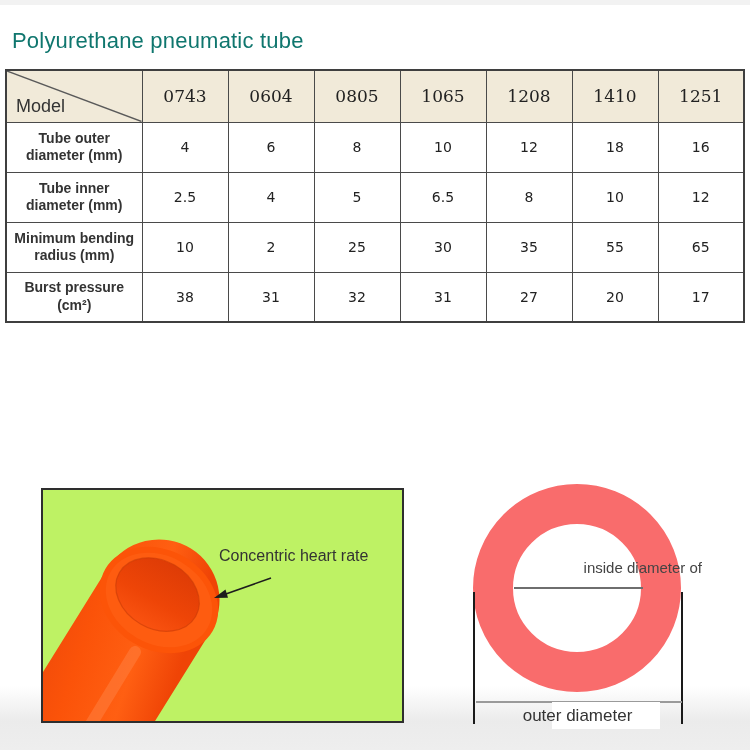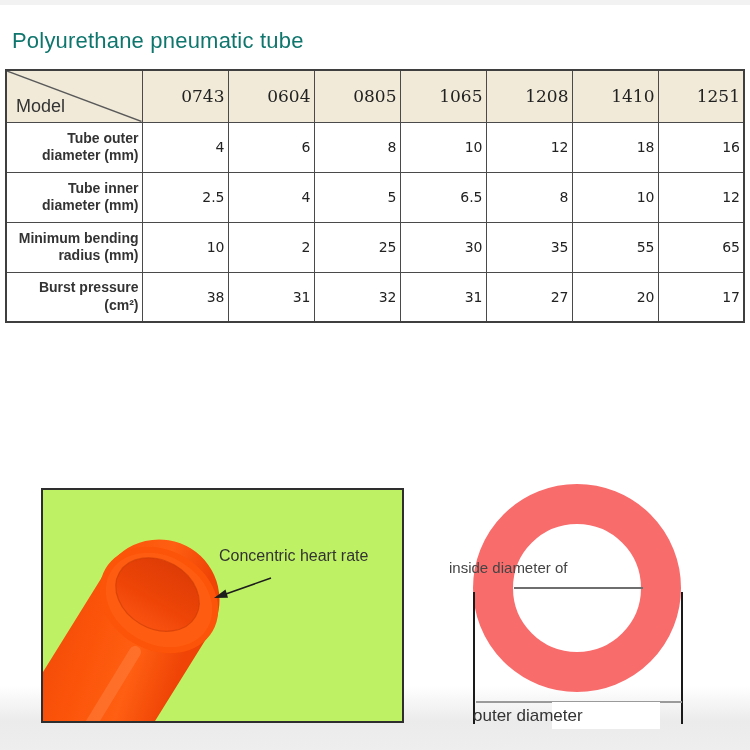--- a/index.html
+++ b/index.html
@@ -19,21 +19,21 @@
     font-size:22px;color:#0f766e;letter-spacing:0.2px;
   }
   
   table.spec{
     position:absolute;left:5px;top:69px;width:740px;
     border-collapse:collapse;table-layout:fixed;
     border:2px solid #3f3f3f;
   }
   table.spec td, table.spec th{
     border:1px solid #4a4a4a;
-    text-align:right;vertical-align:middle;
+    text-align:center;vertical-align:middle;
     padding:2px 3px;box-sizing:border-box;
     background:#ffffff;
   }
   table.spec th{
     background:#f1ead9;height:52px;
     font-family:"DejaVu Serif", serif;
     font-weight:normal;font-size:17px;color:#222;
   }
   th.corner{position:relative;padding:0;}
   th.corner svg{position:absolute;inset:0;width:100%;height:100%;}
@@ -61,32 +61,32 @@
     position:absolute;left:176px;top:57px;
     font-size:16px;color:#333;white-space:nowrap;
   }
   
   .ring{
     position:absolute;left:473px;top:484px;
     width:128px;height:128px;border-radius:50%;
     border:40px solid #f96c6c;background:transparent;
   }
   .inside-label{
-    position:absolute;left:449px;top:559px;width:208px;
-    text-align:left;font-size:15px;color:#444;white-space:nowrap;
+    position:absolute;left:494px;top:559px;width:208px;
+    text-align:right;font-size:15px;color:#444;white-space:nowrap;
   }
   .inner-line{position:absolute;left:514px;top:587px;width:129px;height:0;border-top:2px solid #6e6e6e;}
   .vline{position:absolute;top:592px;width:0;height:132px;border-left:2px solid #1a1a1a;}
   .vline.left{left:473px;}
   .vline.right{left:681px;}
   .outer-line{position:absolute;left:476px;top:701px;width:206px;height:0;border-top:2px solid #9a9a9a;}
   .outer-patch{position:absolute;left:552px;top:702px;width:108px;height:27px;background:#ffffff;}
   .outer-label{
     position:absolute;left:473px;top:706px;width:209px;
-    text-align:left;font-size:17px;color:#333;white-space:nowrap;
+    text-align:center;font-size:17px;color:#333;white-space:nowrap;
   }
 </style>
 </head>
 <body>
 
 <div class="top-strip"></div>
 <div class="bottom-shade"></div>
 
 <div class="page-title">Polyurethane pneumatic tube</div>
 

